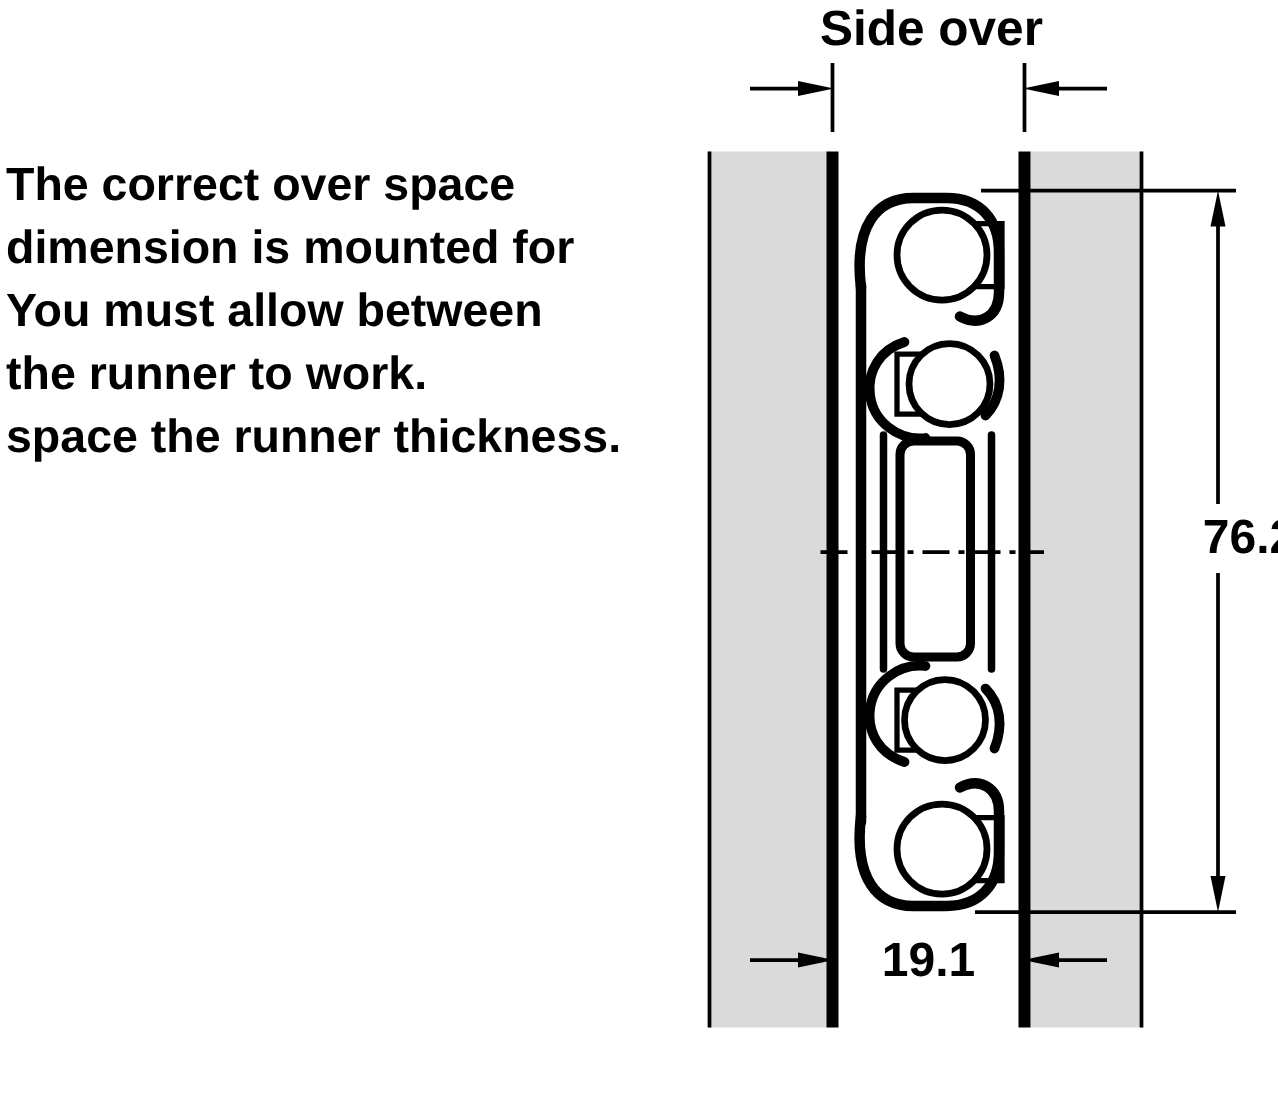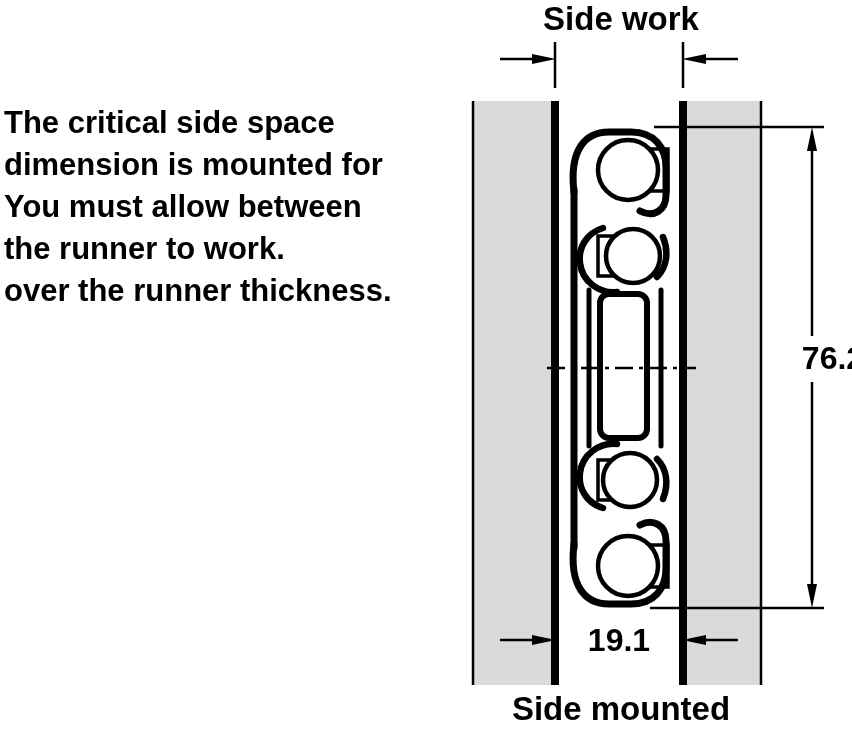--- a/index.html
+++ b/index.html
@@ -116,25 +116,24 @@
       <line class="thin" x1="812" y1="150" x2="812" y2="336"></line>
       <line class="thin" x1="812" y1="382" x2="812" y2="585"></line>
       <polygon class="ink-fill" points="812,127 807,151 817,151"></polygon>
       <polygon class="ink-fill" points="812,608 807,584 817,584"></polygon>
     </g>
 
     <line class="centerline" x1="547" y1="368" x2="696" y2="368"></line>
   </svg>
 
   <div class="desc">
-    <div>The critical side space</div>
+    <div>The correct over space</div>
     <div>dimension is mounted for</div>
     <div>You must allow between</div>
     <div>the runner to work.</div>
-    <div>over the runner thickness.</div>
+    <div>space the runner thickness.</div>
   </div>
 
-  <div class="label lbl-side-space">Side work</div>
+  <div class="label lbl-side-space">Side over</div>
   <div class="label lbl-height">76.2</div>
   <div class="label lbl-width">19.1</div>
-  <div class="label lbl-side-mounted">Side mounted</div>
 
 </div>
 
 </body></html>

